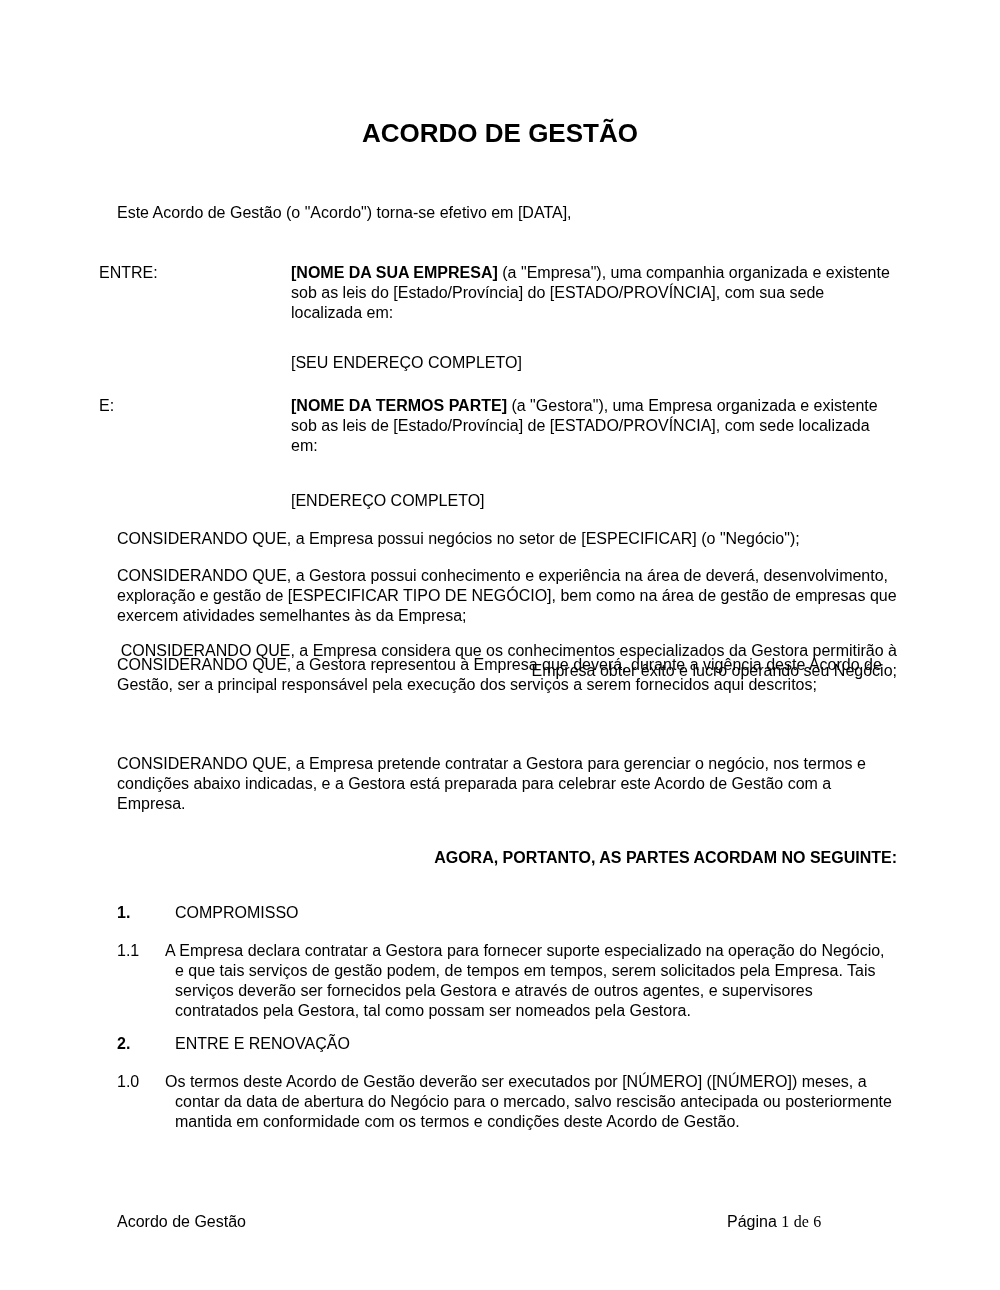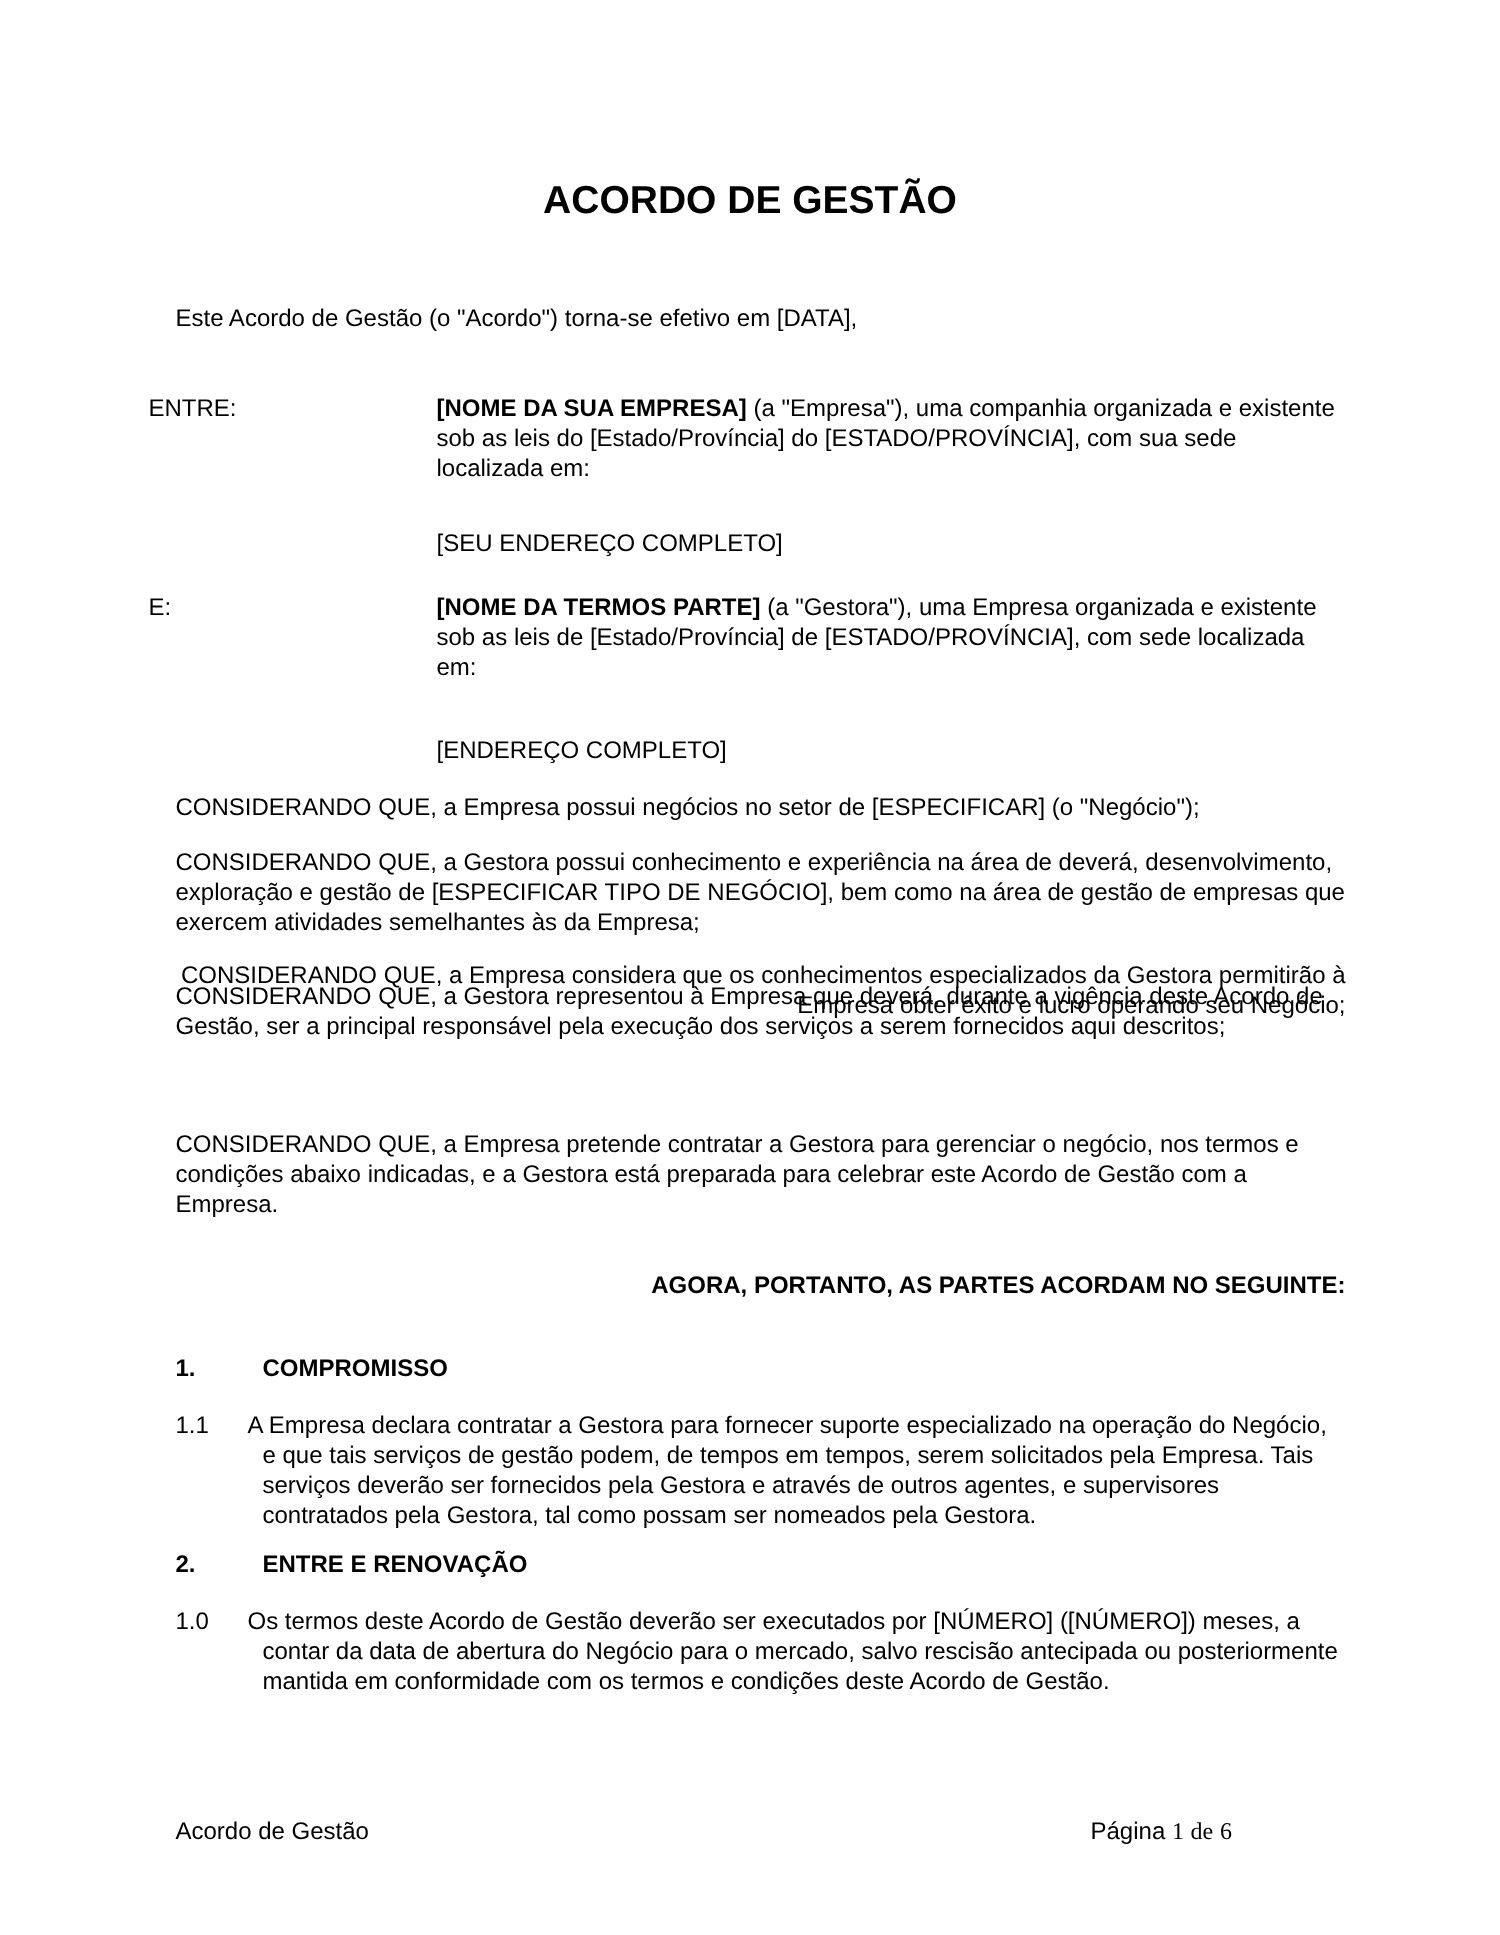--- a/index.html
+++ b/index.html
@@ -10,21 +10,21 @@
     .abs { position: absolute; }
     .title {
       left: 0; width: 1000px; top: 118px; text-align: center;
       font-weight: bold; font-size: 26px; letter-spacing: 0px;
     }
     .p { left: 117px; width: 780px; line-height: 20px; }
     .label { left: 99px; font-weight: normal; line-height: 20px; }
     .party { left: 291px; width: 600px; line-height: 20px; }
     .b { font-weight: bold; }
     .secnum { left: 117px; font-weight: bold; line-height: 20px; }
-    .sectitle { left: 175px; font-weight: bold; line-height: 20px; }
+    .sectitle { left: 175px; font-weight: normal; line-height: 20px; }
     .clause { left: 117px; width: 780px; line-height: 20px; }
     .clause .num { position: absolute; left: 0; top: 0; }
     .clause .txt { margin-left: 58px; text-indent: -10px; padding-left: 0; }
     .footer-left { left: 117px; top: 1213px; }
     .footer-right { left: 727px; top: 1213px; }
     .footer-right .serif { font-family: "Liberation Serif", serif; }
   </style>
 </head>
 <body>
 

